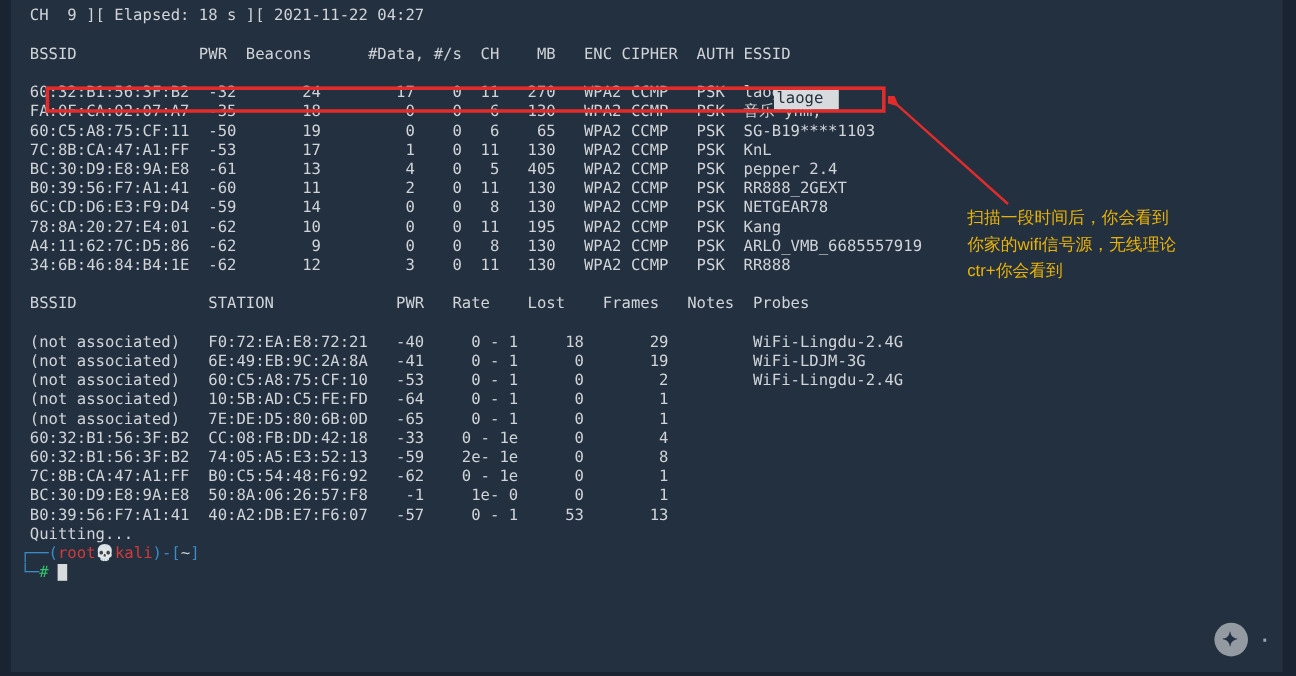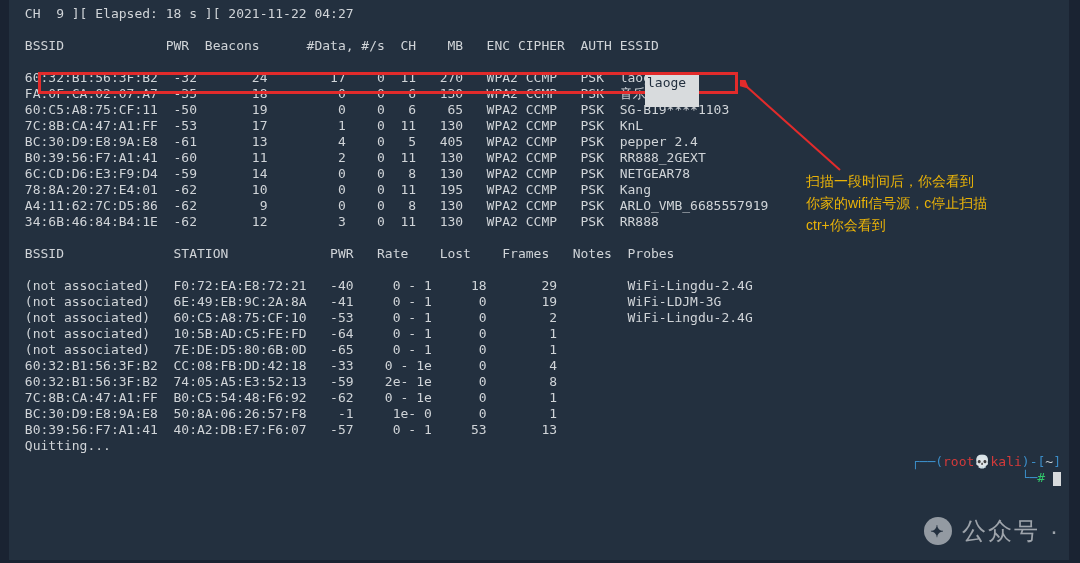--- a/index.html
+++ b/index.html
@@ -40,21 +40,21 @@
     height: 22px;
     border: 3px solid #e22b2b;
     box-sizing: border-box;
     pointer-events: none;
   }
   .hl-text-bg {
     position: absolute;
     left: 645px;
     top: 75px;
     width: 52px;
-    height: 32px;
+    height: 16px;
     background: #d8dbdd;
     color: #23303f;
     font-family: inherit;
     font-size: inherit;
     line-height: 16px;
     padding-left: 2px;
   }
   .arrow-svg {
     position: absolute;
     left: 740px;
@@ -68,21 +68,20 @@
     left: 806px;
     top: 170px;
     width: 260px;
     color: #eab308;
     font-family: "Microsoft YaHei", sans-serif;
     font-size: 14px;
     line-height: 22px;
   }
   .prompt-line {
     font-family: inherit;
-    text-align: right;
   }
   .p-paren { color: #3b8cc6; }
   .p-root  { color: #d33a3a; }
   .p-skull { color: #d8dbdd; }
   .p-host  { color: #d33a3a; }
   .p-tilde { color: #c9cfd3; }
   .p-hash  { color: #31c66b; }
   .cursor  { display:inline-block; width:8px; height:14px; background:#d8dbdd; vertical-align:middle; }
   .watermark {
     position: absolute;
@@ -157,21 +156,20 @@
   <defs>
     <marker id="ah" markerWidth="8" markerHeight="8" refX="2" refY="4" orient="auto">
       <path d="M8,0 L0,4 L8,8 Z" fill="#e22b2b"></path>
     </marker>
   </defs>
   <line x1="100" y1="90" x2="6" y2="6" stroke="#e22b2b" stroke-width="2" marker-end="url(#ah)"></line>
 </svg>
 
 <div class="annotation">
   <div>扫描一段时间后，你会看到</div>
-  <div>你家的wifi信号源，c停止扫描</div>
+  <div>你家的wifi信号源，无线理论</div>
   <div>ctr+你会看到</div>
 </div>
 
 <div class="watermark">
   <span class="wm-icon">✦</span>
-  <span>公众号</span>
   <span>·</span>
 </div>
 
 </body></html>

